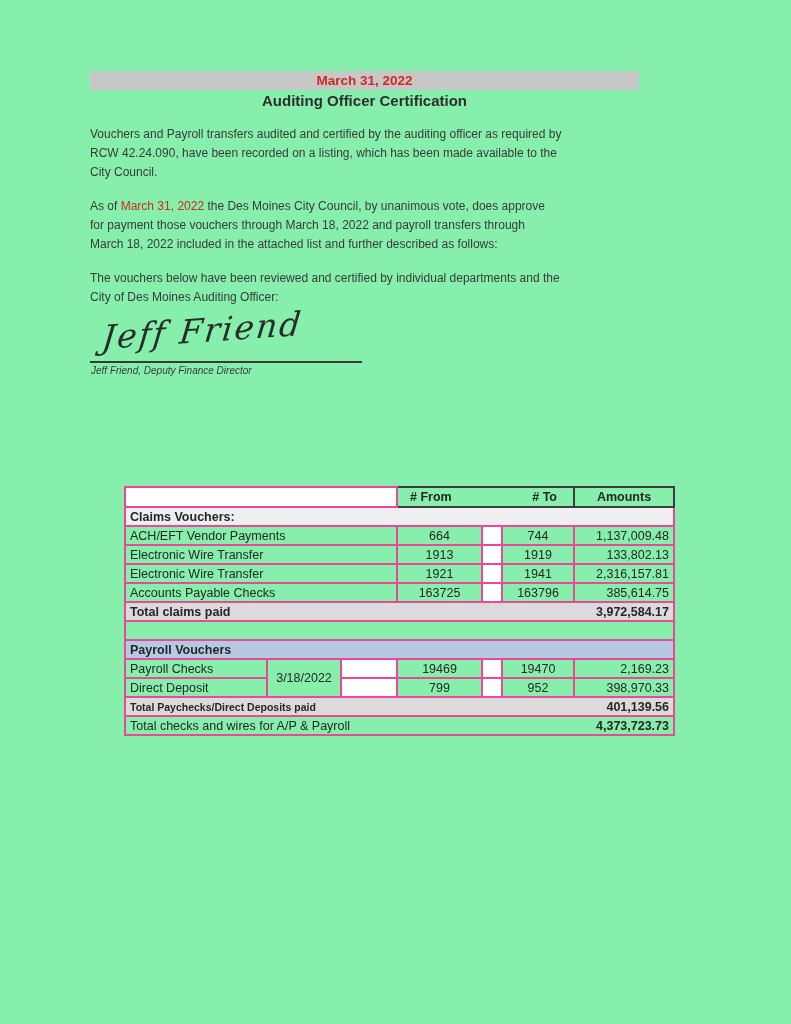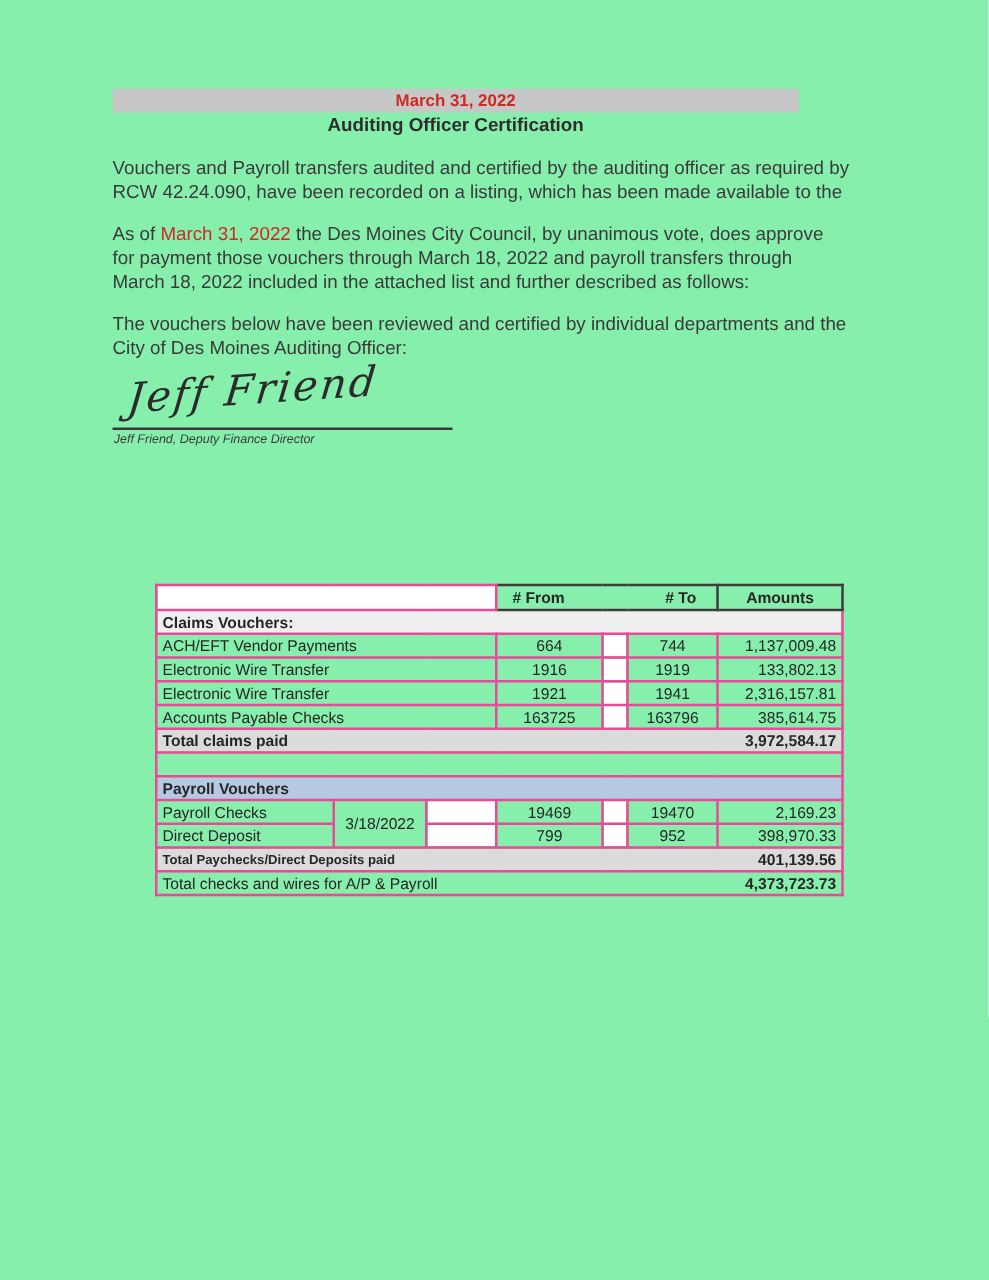--- a/index.html
+++ b/index.html
@@ -20,21 +20,21 @@
     font-size:13.5px;font-weight:bold;
     color:#cd2a24;
   }
   .doc-title{
     margin-top:2px;
     text-align:center;
     font-size:15px;font-weight:bold;
     color:#2e2e2e;
     line-height:18px;
   }
-  .para{margin-top:15px;font-size:15px;line-height:19px;}
+  .para{margin-top:15px;font-size:12px;line-height:19px;}
   .para .line{white-space:nowrap;}
   .red{color:#cd2a24;}
 
   .sig-block{margin-top:10px;position:relative;height:66px;}
   .sig-script{
     position:absolute;left:12px;top:-6px;
     font-family:"DejaVu Serif",serif;
     font-style:italic;
     font-size:33px;
     color:#2b2b2b;
@@ -95,20 +95,21 @@
 
 <div class="page">
   <div class="doc">
 
     <div class="banner">March 31, 2022</div>
     <div class="doc-title">Auditing Officer Certification</div>
 
     <div class="para">
       <div class="line">Vouchers and Payroll transfers audited and certified by the auditing officer as required by</div>
       <div class="line">RCW 42.24.090, have been recorded on a listing, which has been made available to the</div>
+      <div class="line">City Council.</div>
     </div>
 
     <div class="para">
       <div class="line"><span>As of </span><span class="red">March 31, 2022</span><span> the Des Moines City Council, by unanimous vote, does approve</span></div>
       <div class="line">for payment those vouchers through March 18, 2022 and payroll transfers through</div>
       <div class="line">March 18, 2022 included in the attached list and further described as follows:</div>
     </div>
 
     <div class="para">
       <div class="line">The vouchers below have been reviewed and certified by individual departments and the</div>
@@ -150,21 +151,21 @@
 
           <tr>
             <td colspan="3" class="lbl">ACH/EFT Vendor Payments</td>
             <td class="num">664</td>
             <td class="gapc"></td>
             <td class="num">744</td>
             <td class="amt">1,137,009.48</td>
           </tr>
           <tr>
             <td colspan="3" class="lbl">Electronic Wire Transfer</td>
-            <td class="num">1916</td>
+            <td class="num">1913</td>
             <td class="gapc"></td>
             <td class="num">1919</td>
             <td class="amt">133,802.13</td>
           </tr>
           <tr>
             <td colspan="3" class="lbl">Electronic Wire Transfer</td>
             <td class="num">1921</td>
             <td class="gapc"></td>
             <td class="num">1941</td>
             <td class="amt">2,316,157.81</td>

